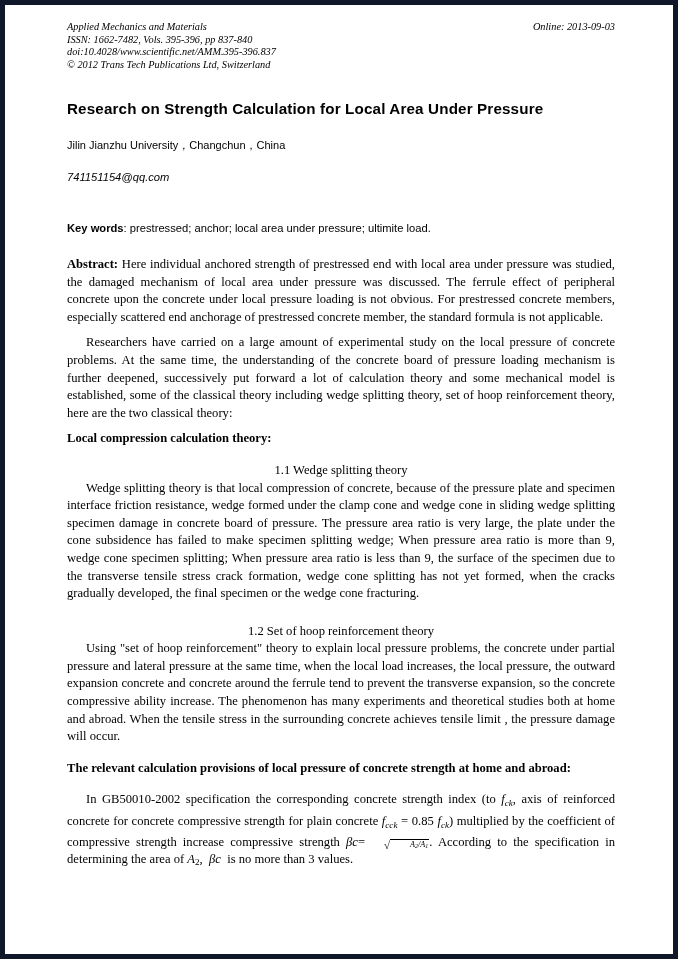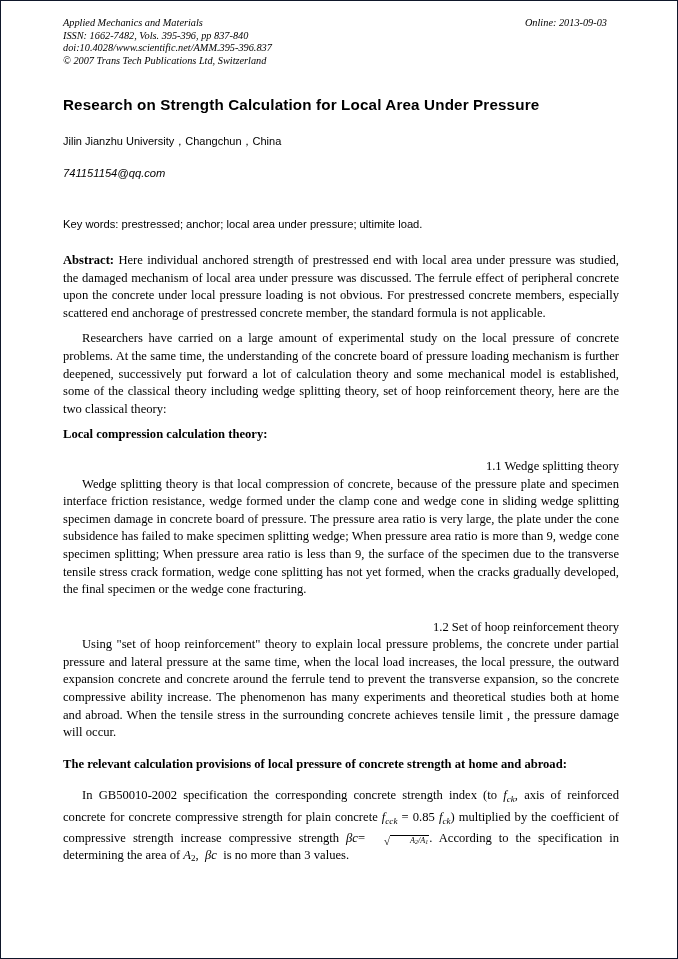--- a/index.html
+++ b/index.html
@@ -14,40 +14,40 @@
     color: #000000;
     overflow: hidden;
   }
 
   .page {
     position: relative;
     width: 678px;
     height: 959px;
     background: #ffffff;
     box-sizing: border-box;
-    border: 1px solid #0f172a;
+    border: 5px solid #0f172a;
     padding: 16px 58px 0 62px;
   }
 
   
   .masthead {
     position: relative;
     font-family: "Liberation Serif", "DejaVu Serif", serif;
     font-style: italic;
     font-size: 10.3px;
     line-height: 12.6px;
     color: #000;
     height: 58px;
   }
   .masthead .left { width: 420px; }
   .masthead .left div { white-space: nowrap; }
   .masthead .online {
     position: absolute;
     top: 0;
-    right: 12px;
+    right: 0;
     white-space: nowrap;
     font-size: 10.3px;
   }
 
   
   .titleblock {
     font-family: "Liberation Sans", "DejaVu Sans", sans-serif;
   }
   .paper-title {
     font-size: 15.2px;
@@ -75,21 +75,21 @@
   }
 
   
   .keywords {
     font-family: "Liberation Sans", "DejaVu Sans", sans-serif;
     font-size: 11.2px;
     line-height: 15px;
     margin: 36px 0 0 0;
     text-align: left;
   }
-  .keywords b { font-weight: normal; }
+  .keywords b { font-weight: bold; }
 
   
   .body-text {
     font-size: 12.6px;
     line-height: 17.6px;
     text-align: justify;
     text-justify: inter-word;
     margin: 0;
   }
   p.para {
@@ -106,21 +106,21 @@
     font-weight: bold;
     font-size: 12.6px;
     line-height: 17.6px;
     text-align: left;
     margin: 0;
   }
 
   .plainhead {
     font-size: 12.6px;
     line-height: 17.6px;
-    text-align: right;
+    text-align: center;
     margin: 0;
   }
 
   
   .mvar {
     font-style: italic;
     font-family: "Liberation Serif", "DejaVu Serif", serif;
   }
   .msub {
     font-size: 0.72em;
@@ -169,21 +169,21 @@
 </head>
 <body>
 
 <div class="page">
 
   <div class="masthead">
     <div class="left">
       <div>Applied Mechanics and Materials</div>
       <div>ISSN: 1662-7482, Vols. 395-396, pp 837-840</div>
       <div>doi:10.4028/www.scientific.net/AMM.395-396.837</div>
-      <div>© 2007 Trans Tech Publications Ltd, Switzerland</div>
+      <div>© 2012 Trans Tech Publications Ltd, Switzerland</div>
     </div>
     <div class="online">Online: 2013-09-03</div>
   </div>
 
   <div class="titleblock">
     <h1 class="paper-title">Research on Strength Calculation for Local Area Under Pressure</h1>
     <div class="affiliation">Jilin Jianzhu University，Changchun，China</div>
     <div class="email">741151154@qq.com</div>
   </div>
 

